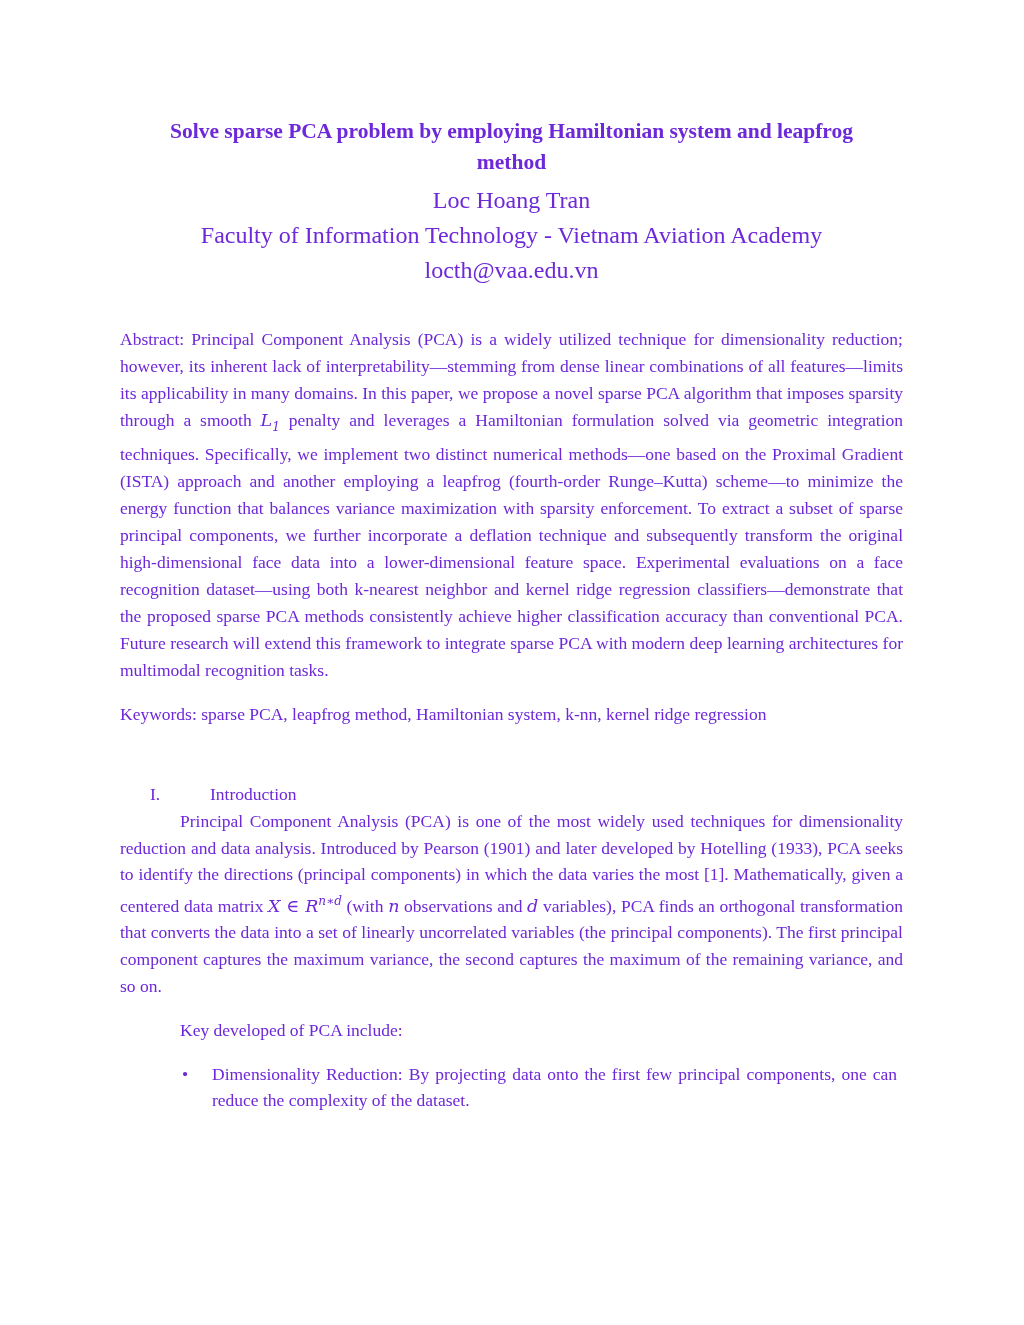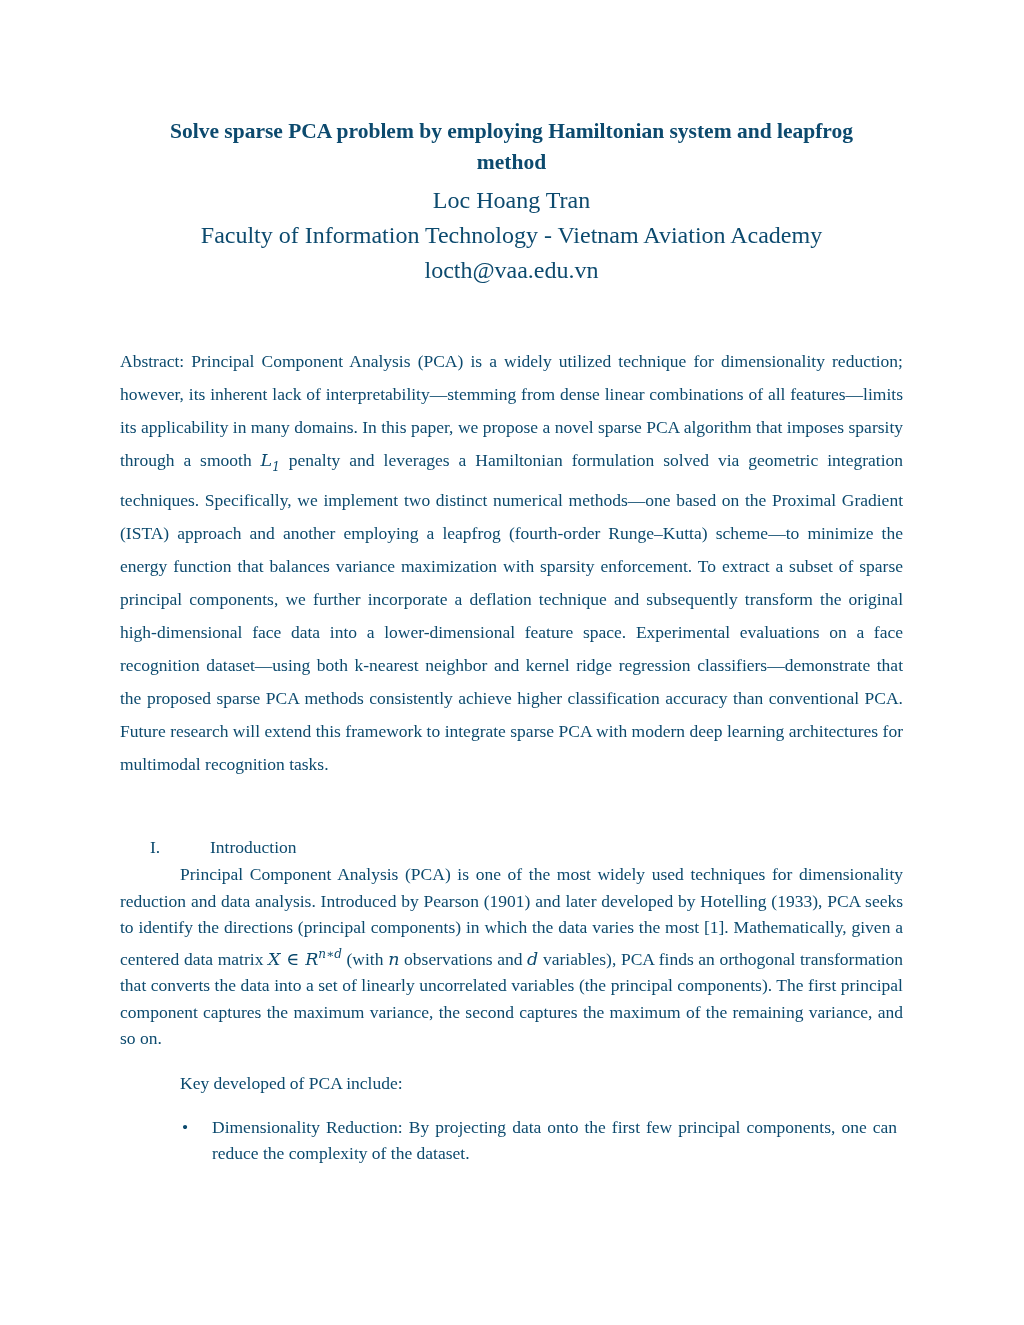--- a/index.html
+++ b/index.html
@@ -7,43 +7,43 @@
     margin: 0;
     padding: 0;
     background: #ffffff;
   }
   .page {
     position: relative;
     width: 1024px;
     height: 1262px;
     background: #ffffff;
     font-family: "Liberation Serif", serif;
-    color: #0c4a6e;
+    color: #6d28d9;
     overflow: hidden;
   }
   .content {
     padding: 116px 121px 0 120px; 
   }
   .paper-title {
     font-size: 21.5px;
     font-weight: bold;
     text-align: center;
     line-height: 31px;
     margin: 0 30px 8px 30px;
   }
   .byline {
     text-align: center;
     font-size: 24px;
     line-height: 26px;
     margin-top: 9px;
   }
   .abstract {
-    margin-top: 62px;
+    margin-top: 43px;
     font-size: 17.5px;
-    line-height: 33px;
+    line-height: 27px;
     text-align: justify;
   }
   .keywords {
     margin-top: 12px;
     font-size: 17.5px;
     line-height: 26.6px;
     text-align: left;
   }
   .section-heading {
     margin-top: 53px;
@@ -104,20 +104,21 @@
   <div class="content">
 
     <h1 class="paper-title">Solve sparse PCA problem by employing Hamiltonian system and leapfrog method</h1>
 
     <div class="byline">Loc Hoang Tran</div>
     <div class="byline">Faculty of Information Technology - Vietnam Aviation Academy</div>
     <div class="byline">locth@vaa.edu.vn</div>
 
     <p class="abstract"><span>Abstract: Principal Component Analysis (PCA) is a widely utilized technique for dimensionality reduction; however, its inherent lack of interpretability—stemming from dense linear combinations of all features—limits its applicability in many domains. In this paper, we propose a novel sparse PCA algorithm that imposes sparsity through a smooth </span><span class="math-var"><span>L</span><sub class="math-sub">1</sub></span><span> penalty and leverages a Hamiltonian formulation solved via geometric integration techniques. Specifically, we implement two distinct numerical methods—one based on the Proximal Gradient (ISTA) approach and another employing a leapfrog (fourth-order Runge–Kutta) scheme—to minimize the energy function that balances variance maximization with sparsity enforcement. To extract a subset of sparse principal components, we further incorporate a deflation technique and subsequently transform the original high-dimensional face data into a lower-dimensional feature space. Experimental evaluations on a face recognition dataset—using both k-nearest neighbor and kernel ridge regression classifiers—demonstrate that the proposed sparse PCA methods consistently achieve higher classification accuracy than conventional PCA. Future research will extend this framework to integrate sparse PCA with modern deep learning architectures for multimodal recognition tasks.</span></p>
 
+    <p class="keywords">Keywords: sparse PCA, leapfrog method, Hamiltonian system, k-nn, kernel ridge regression</p>
 
     <div class="section-heading">
       <span class="section-number">I.</span>
       <span class="section-label">Introduction</span>
     </div>
 
     <p class="body-para"><span>Principal Component Analysis (PCA) is one of the most widely used techniques for dimensionality reduction and data analysis. Introduced by Pearson (1901) and later developed by Hotelling (1933), PCA seeks to identify the directions (principal components) in which the data varies the most [1]. Mathematically, given a centered data matrix </span><span class="math-var"><span>X ∈ R</span><sup class="math-sup">n∗d</sup></span><span> (with </span><span class="math-var">n</span><span> observations and </span><span class="math-var">d</span><span> variables), PCA finds an orthogonal transformation that converts the data into a set of linearly uncorrelated variables (the principal components). The first principal component captures the maximum variance, the second captures the maximum of the remaining variance, and so on.</span></p>
 
     <p class="body-para no-justify">Key developed of PCA include:</p>
 

